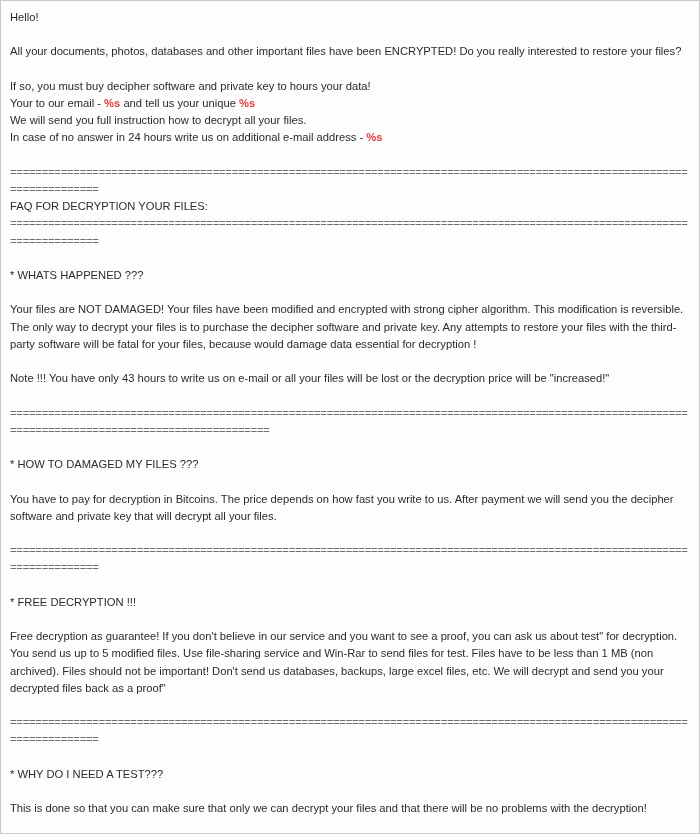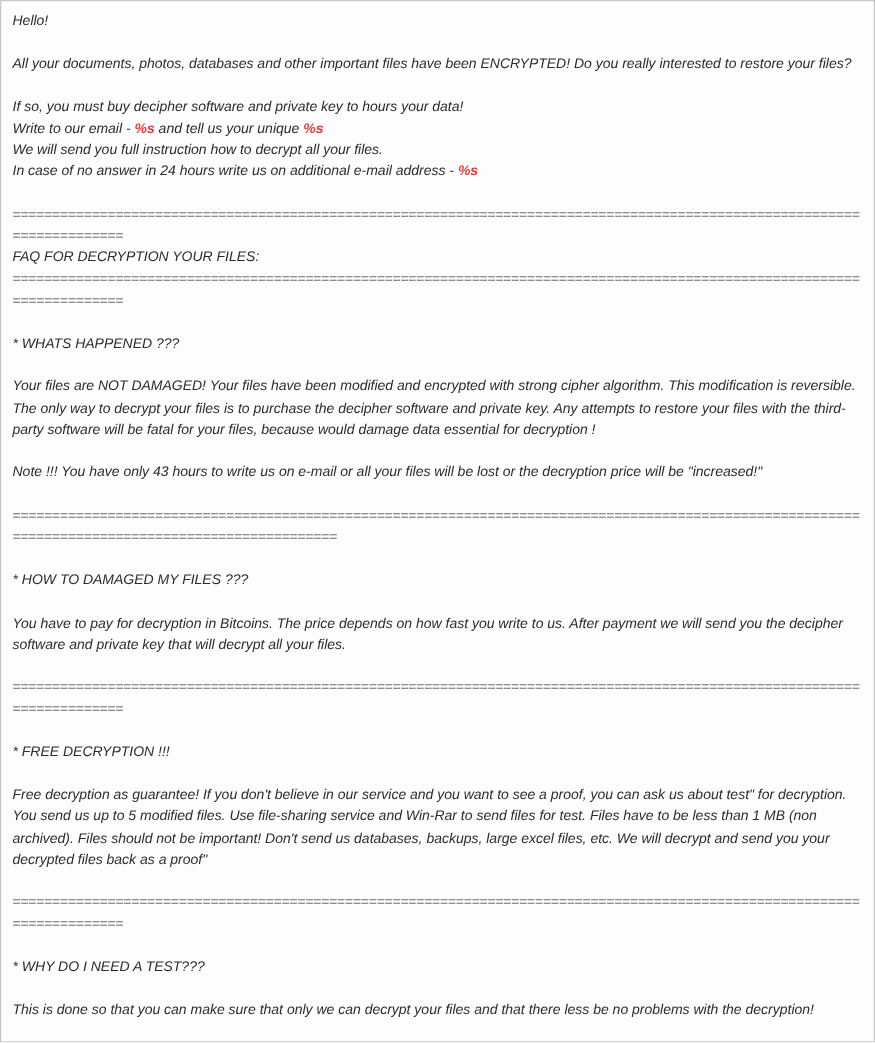--- a/index.html
+++ b/index.html
@@ -27,21 +27,20 @@
     font-family: "Liberation Sans", sans-serif;
     font-size: 11.2px;
     line-height: 17.2px;
     color: #2b2b2b;
     white-space: normal;
   }
   .line {
     min-height: 17.2px;
     word-wrap: break-word;
     overflow-wrap: break-word;
-    font-style: italic;
   }
   .line.blank {
     height: 17.2px;
   }
   .sep {
     font-family: "Liberation Sans", sans-serif;
     font-size: 11.2px;
     line-height: 17.2px;
     color: #6f6f6f;
     letter-spacing: -0.2px;
@@ -62,21 +61,21 @@
   <div class="note-body">
 
     <div class="line">Hello!</div>
     <div class="line blank"></div>
 
     <div class="line">All your documents, photos, databases and other important files have been ENCRYPTED! Do you really interested to restore your files?</div>
     <div class="line blank"></div>
 
     <div class="line">If so, you must buy decipher software and private key to hours your data!</div>
 
-    <div class="line"><span>Write to our email - </span><span class="tok">%s</span><span> and tell us your unique </span><span class="tok">%s</span></div>
+    <div class="line"><span>Your to our email - </span><span class="tok">%s</span><span> and tell us your unique </span><span class="tok">%s</span></div>
 
     <div class="line">We will send you full instruction how to decrypt all your files.</div>
 
     <div class="line"><span>In case of no answer in 24 hours write us on additional e-mail address - </span><span class="tok">%s</span></div>
 
     <div class="line blank"></div>
 
     <div class="sep">=========================================================================================================================</div>
     <div class="line">FAQ FOR DECRYPTION YOUR FILES:</div>
     <div class="sep">=========================================================================================================================</div>
@@ -104,18 +103,18 @@
     <div class="line">* FREE DECRYPTION !!!</div>
     <div class="line blank"></div>
     <div class="line">Free decryption as guarantee! If you don't believe in our service and you want to see a proof, you can ask us about test" for decryption. You send us up to 5 modified files. Use file-sharing service and Win-Rar to send files for test. Files have to be less than 1 MB (non archived). Files should not be important! Don't send us databases, backups, large excel files, etc.  We will decrypt and send you your decrypted files back as a proof"</div>
 
     <div class="line blank"></div>
     <div class="sep">=========================================================================================================================</div>
 
     <div class="line blank"></div>
     <div class="line">* WHY DO I NEED A TEST???</div>
     <div class="line blank"></div>
-    <div class="line">This is done so that you can make sure that only we can decrypt your files and that there less be no problems with the decryption!</div>
+    <div class="line">This is done so that you can make sure that only we can decrypt your files and that there will be no problems with the decryption!</div>
 
     <div class="line blank"></div>
 
   </div>
 </div>
 
 </body></html>

